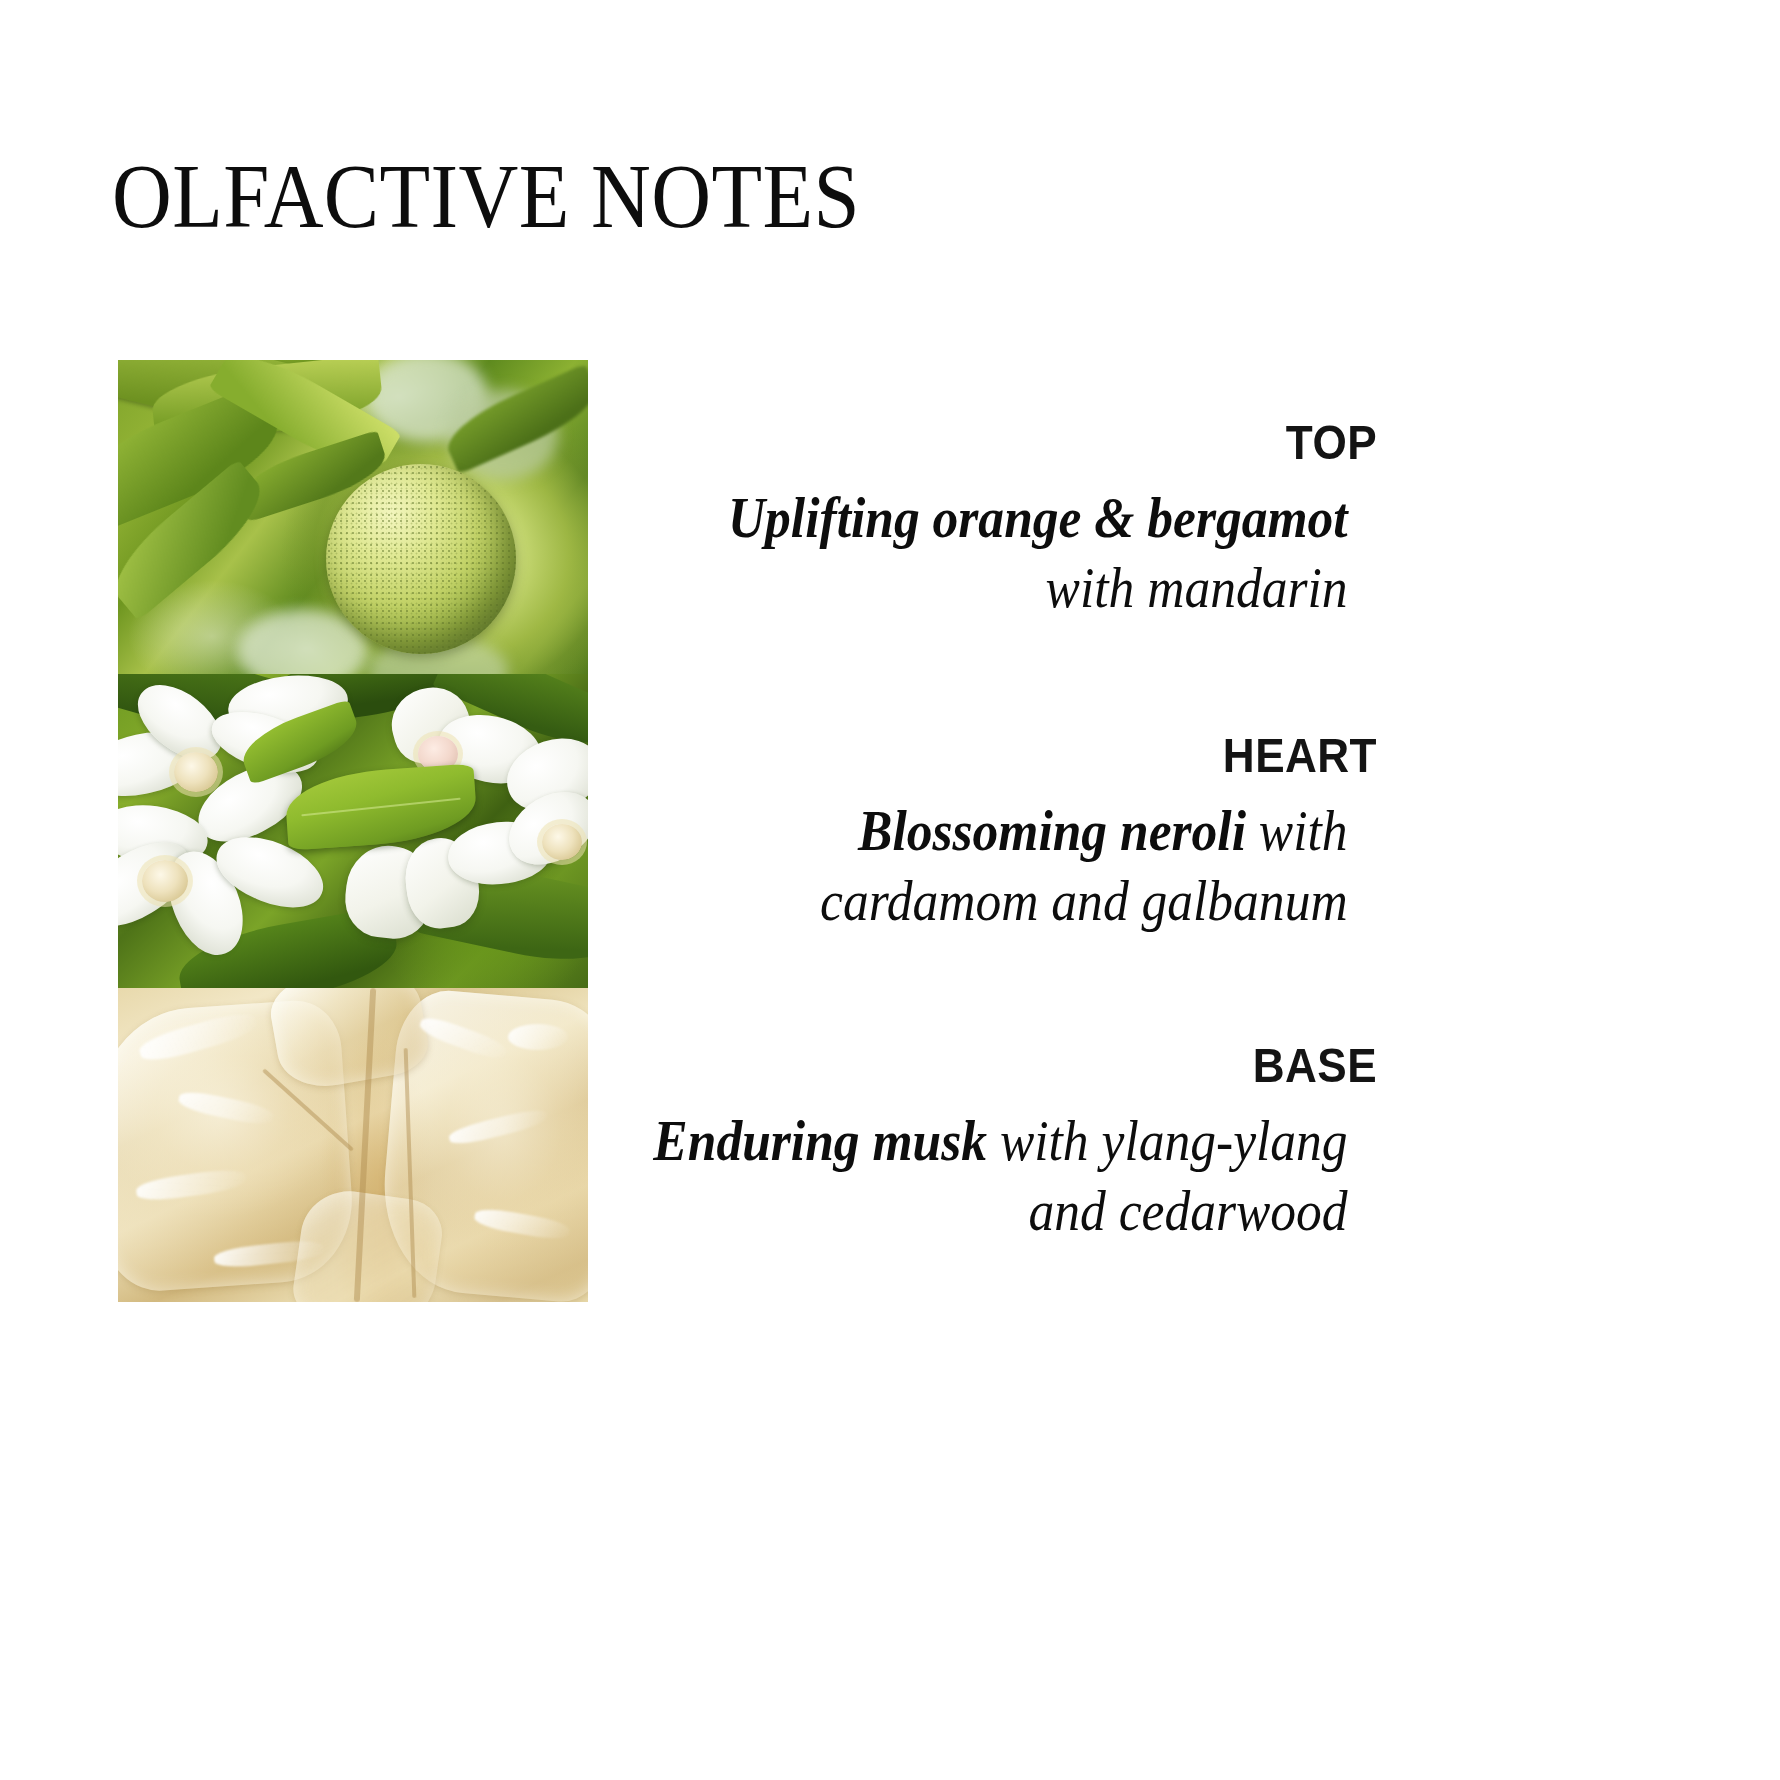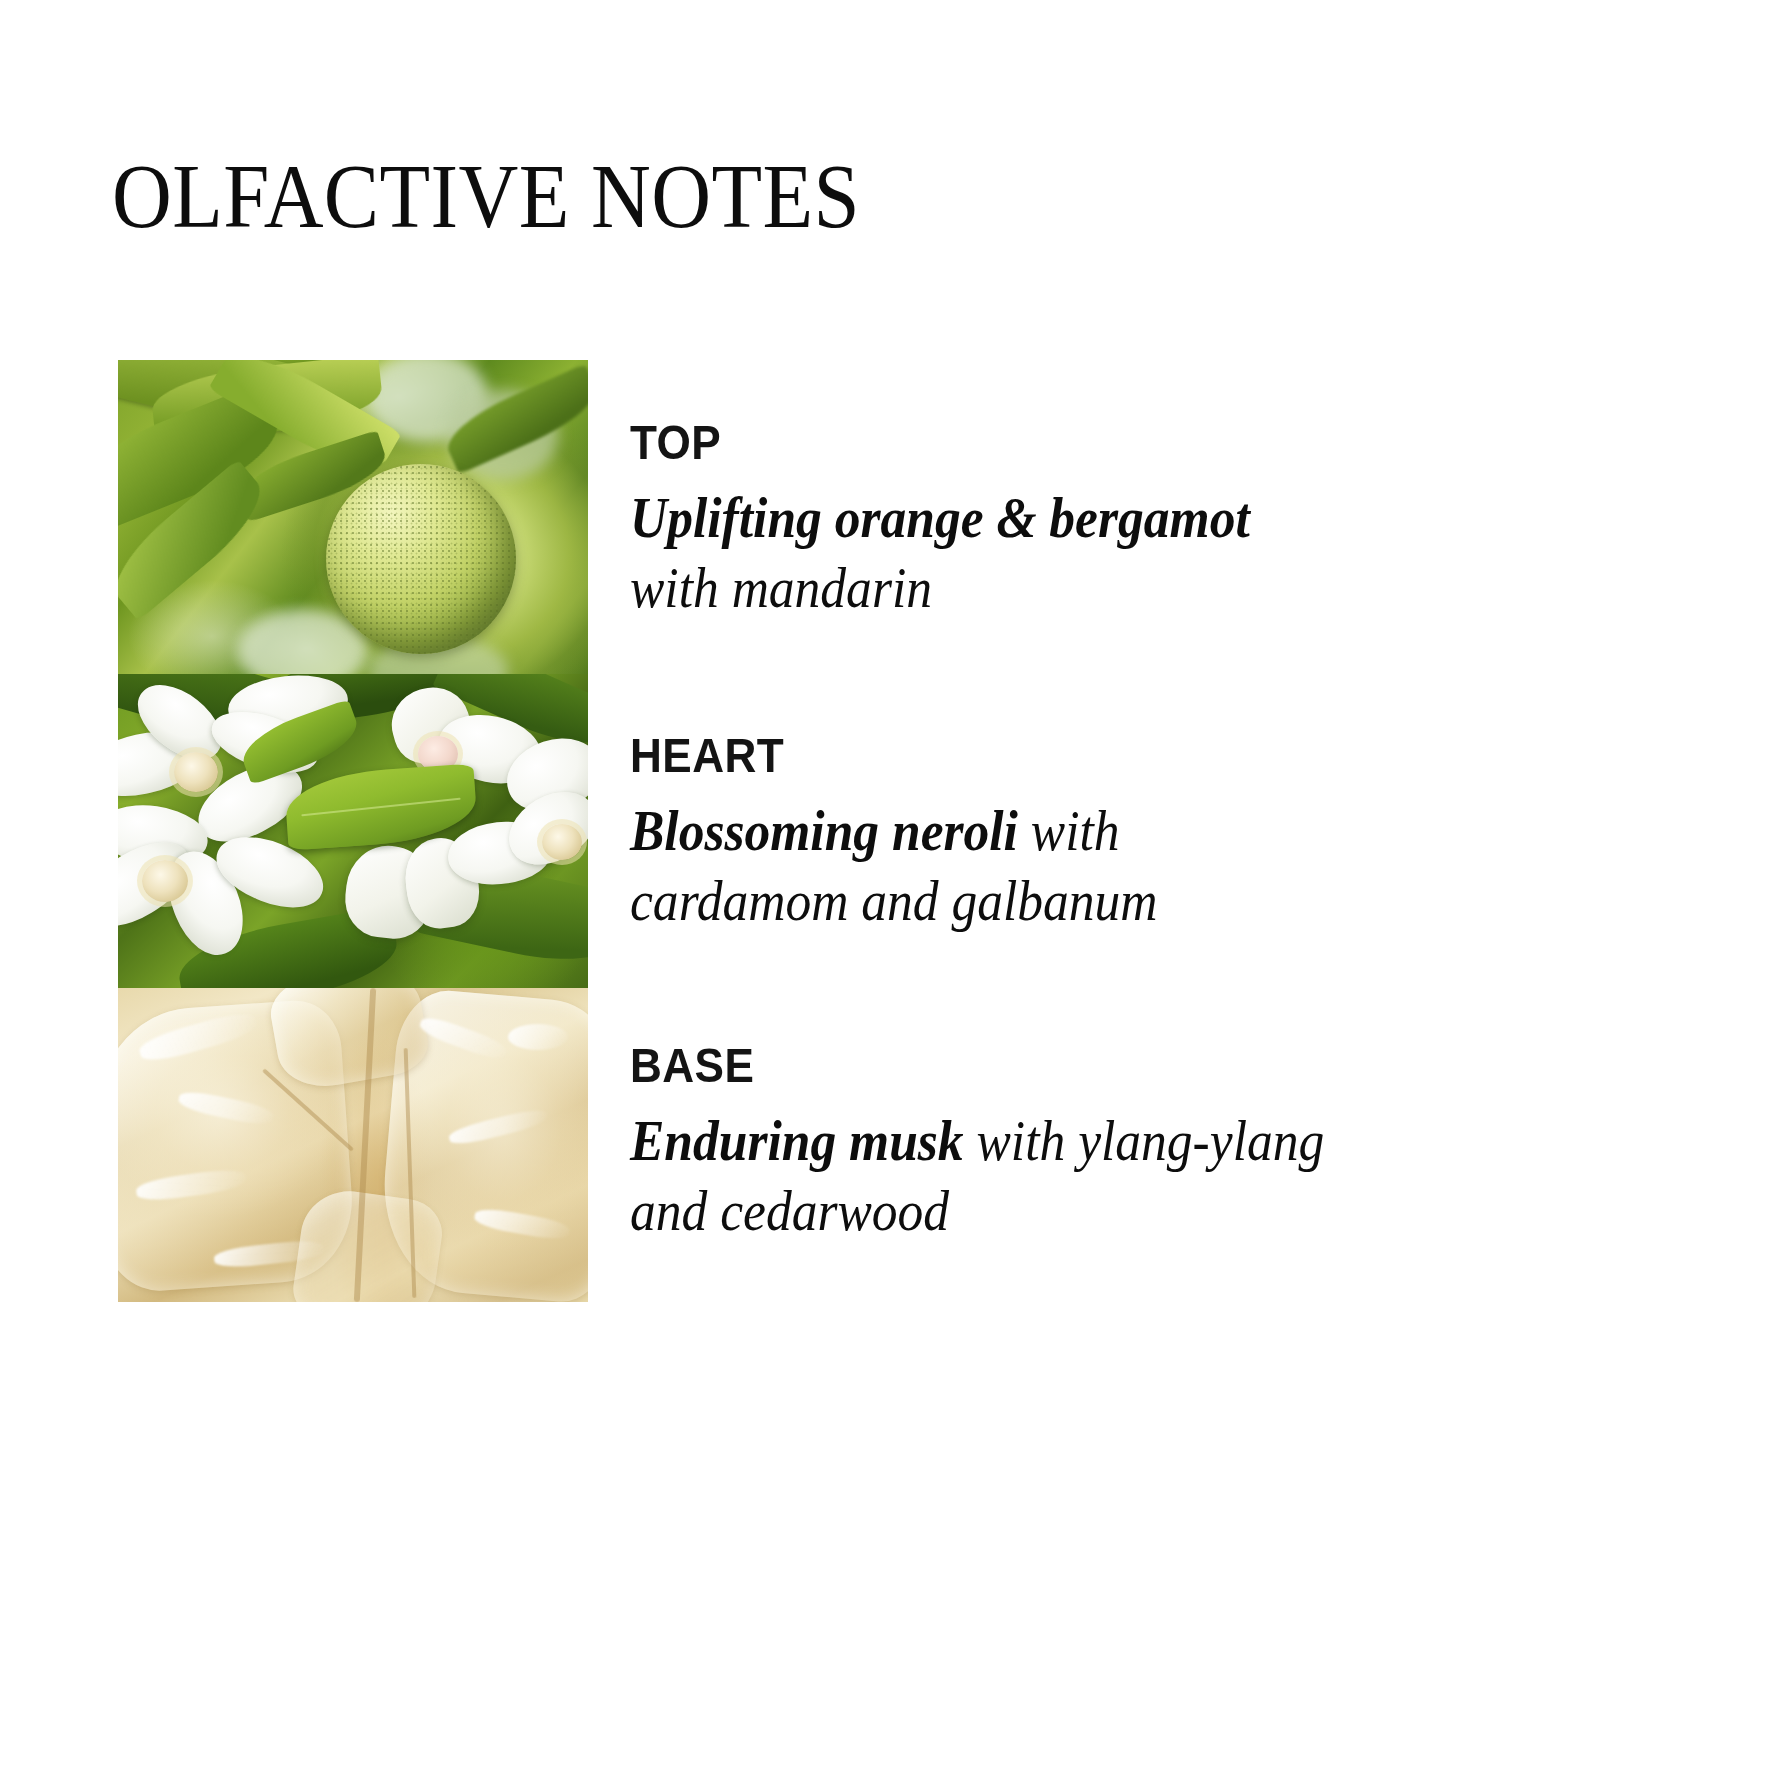--- a/index.html
+++ b/index.html
@@ -188,20 +188,21 @@
   #notes-column {
     position: absolute;
     left: 630px;
     top: 418px;
     width: 830px;
   }
   .note {
     position: absolute;
     left: 0;
     width: 830px;
+    text-align: right;
   }
   .note-1 { top: 0px; }
   .note-2 { top: 313px; }
   .note-3 { top: 623px; }
 
   .note-label {
     font-family: "Liberation Sans", "DejaVu Sans", sans-serif;
     font-weight: 700;
     font-size: 49px;
     line-height: 1.0;

